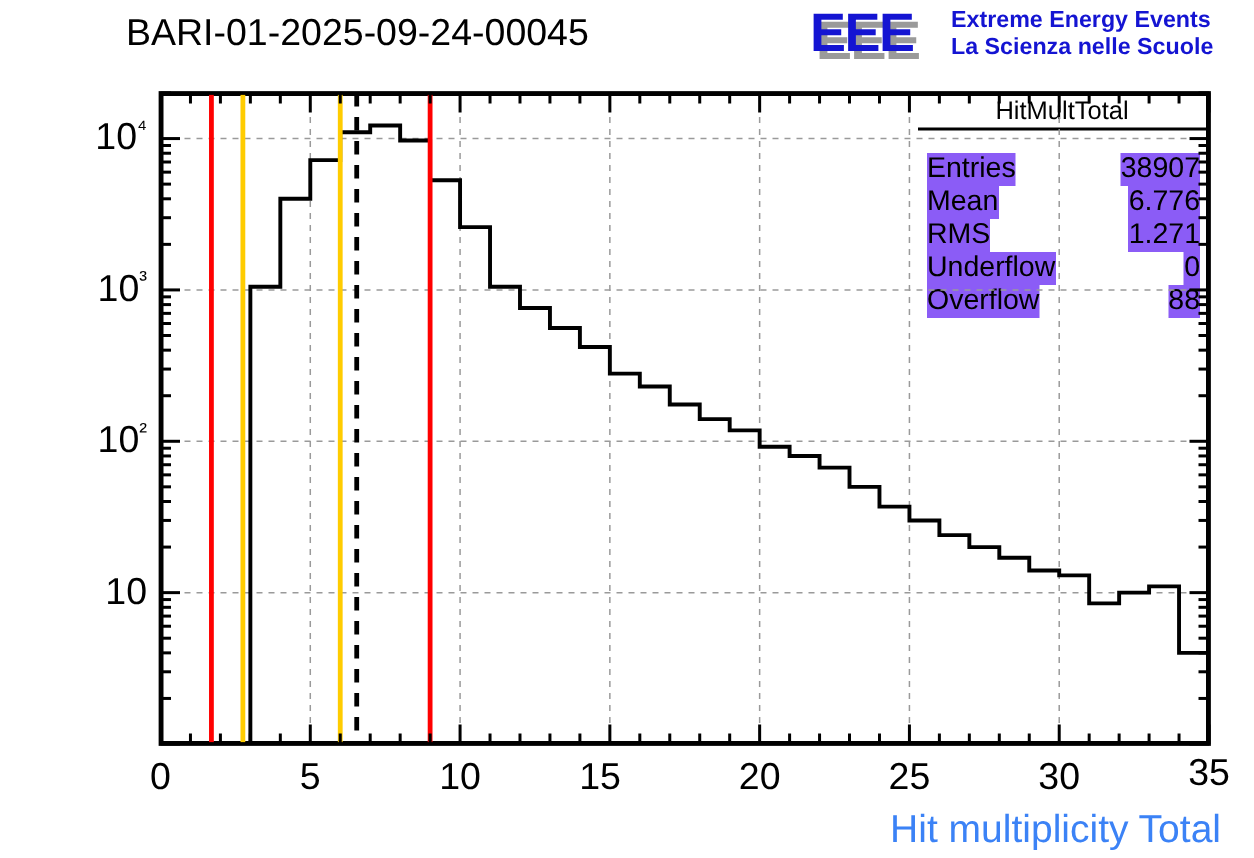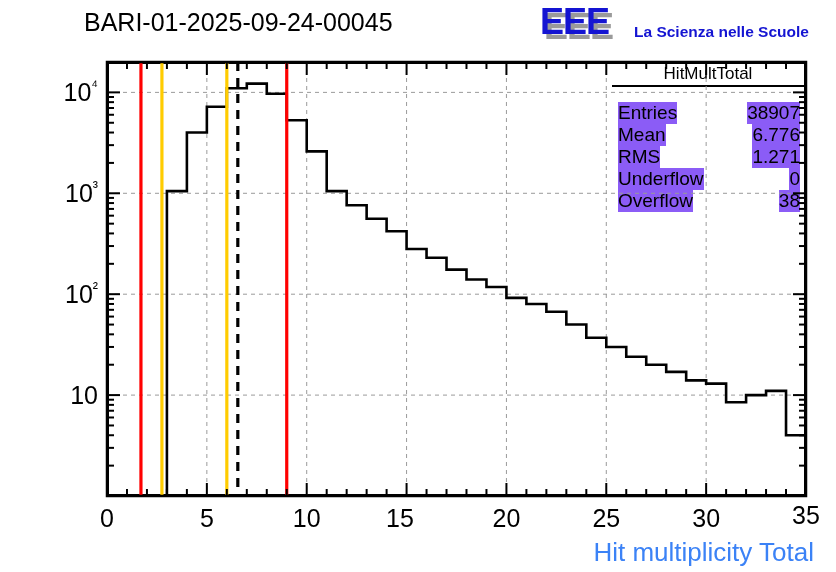--- a/index.html
+++ b/index.html
@@ -119,20 +119,21 @@
 </head>
 <body>
 
 <div id="root">
 
   <div class="title">BARI-01-2025-09-24-00045</div>
 
   <div class="logo">
     <div class="logo-e shadow" style="left:6px;top:7px;">EEE</div>
     <div class="logo-e front" style="left:2px;top:2px;">EEE</div>
+    <div class="logo-txt l1">Extreme Energy Events</div>
     <div class="logo-txt l2">La Scienza nelle Scuole</div>
   </div>
 
   <div class="frame" id="frame"></div>
 
   <div class="stats">
     <div class="st-title">HitMultTotal</div>
     <div class="st-row">
       <span>Entries</span>
       <span>38907</span>
@@ -144,21 +145,21 @@
     <div class="st-row">
       <span>RMS</span>
       <span>1.271</span>
     </div>
     <div class="st-row">
       <span>Underflow</span>
       <span>0</span>
     </div>
     <div class="st-row">
       <span>Overflow</span>
-      <span>38</span>
+      <span>88</span>
     </div>
   </div>
 
   <div class="axis-title">Hit multiplicity Total</div>
 
   <div id="dyn"></div>
 <svg class="plot" width="836" height="572">
       <line x1="206.85714285714283" y1="62" x2="206.85714285714283" y2="496" stroke="#9a9a9a" stroke-width="1" stroke-dasharray="4,4"></line>
       <line x1="306.71428571428567" y1="62" x2="306.71428571428567" y2="496" stroke="#9a9a9a" stroke-width="1" stroke-dasharray="4,4"></line>
       <line x1="406.57142857142856" y1="62" x2="406.57142857142856" y2="496" stroke="#9a9a9a" stroke-width="1" stroke-dasharray="4,4"></line>

